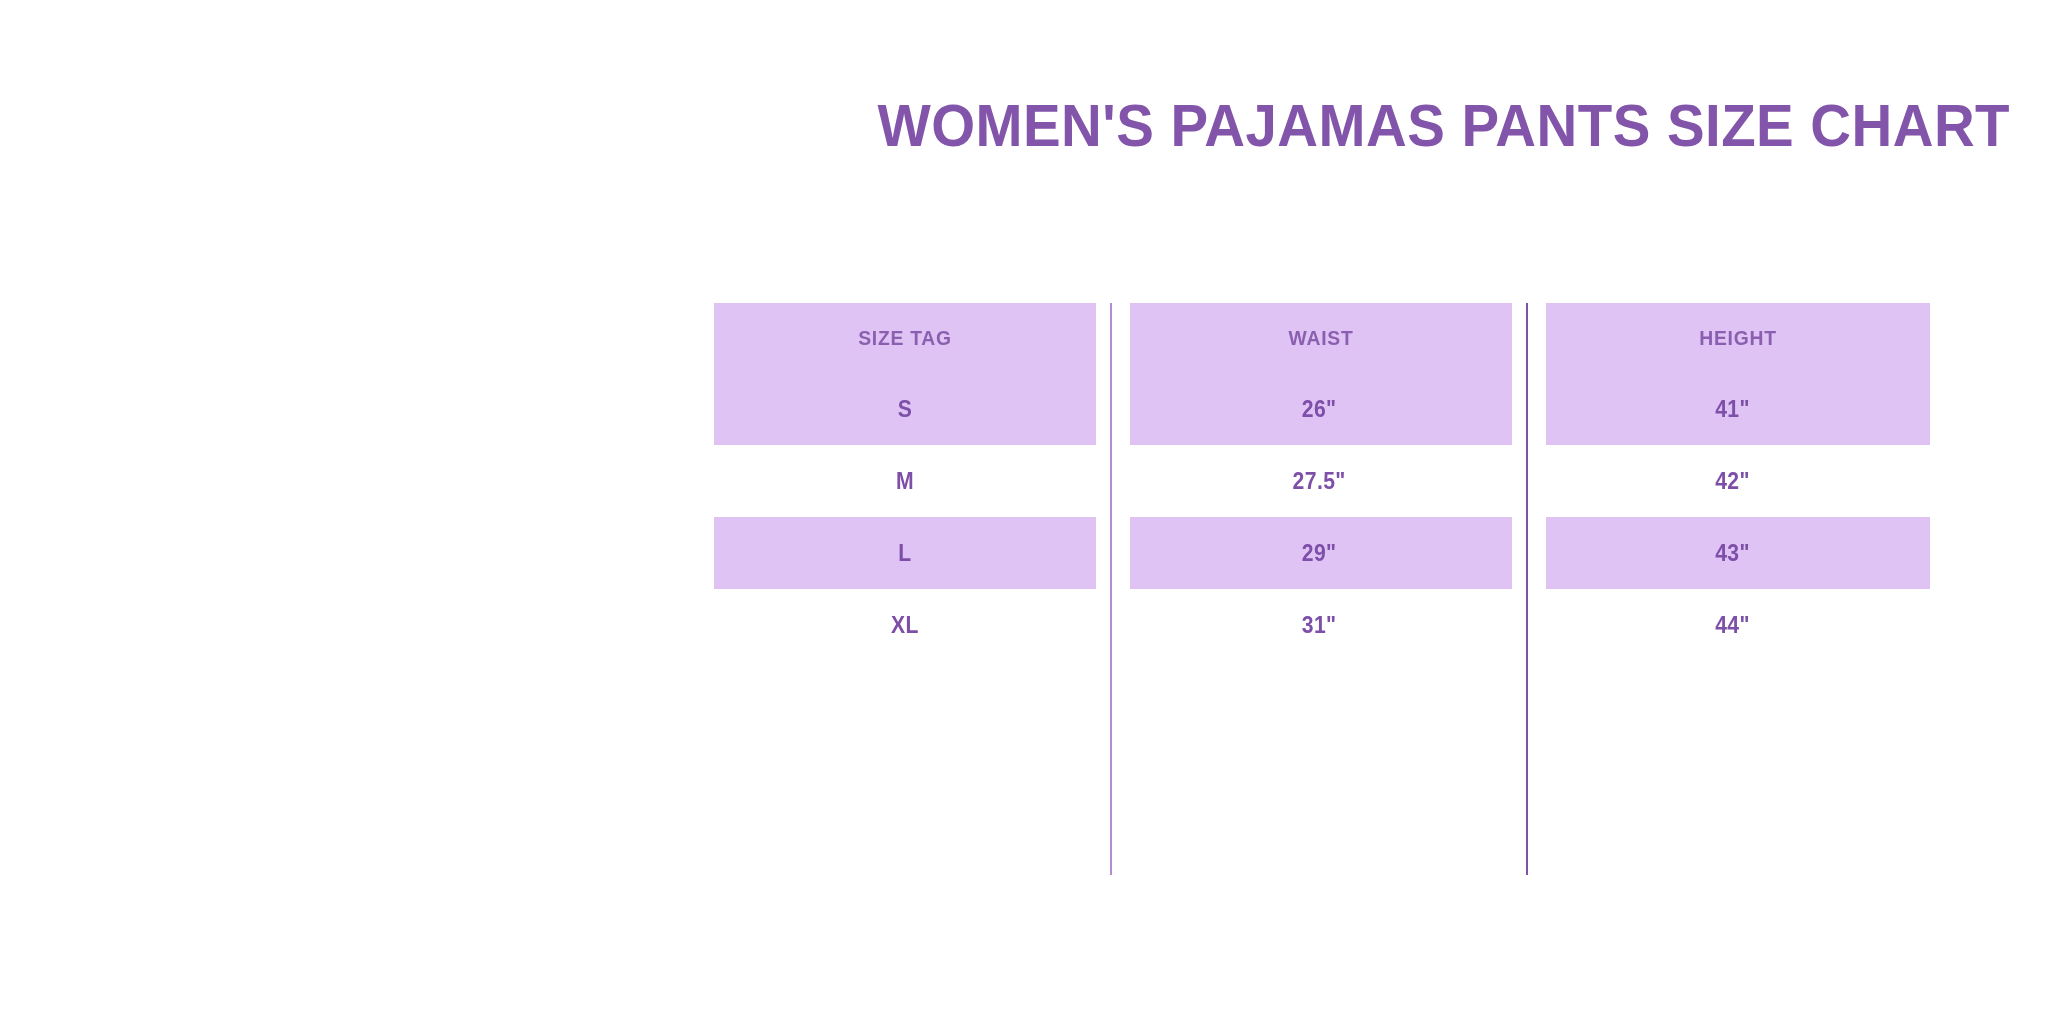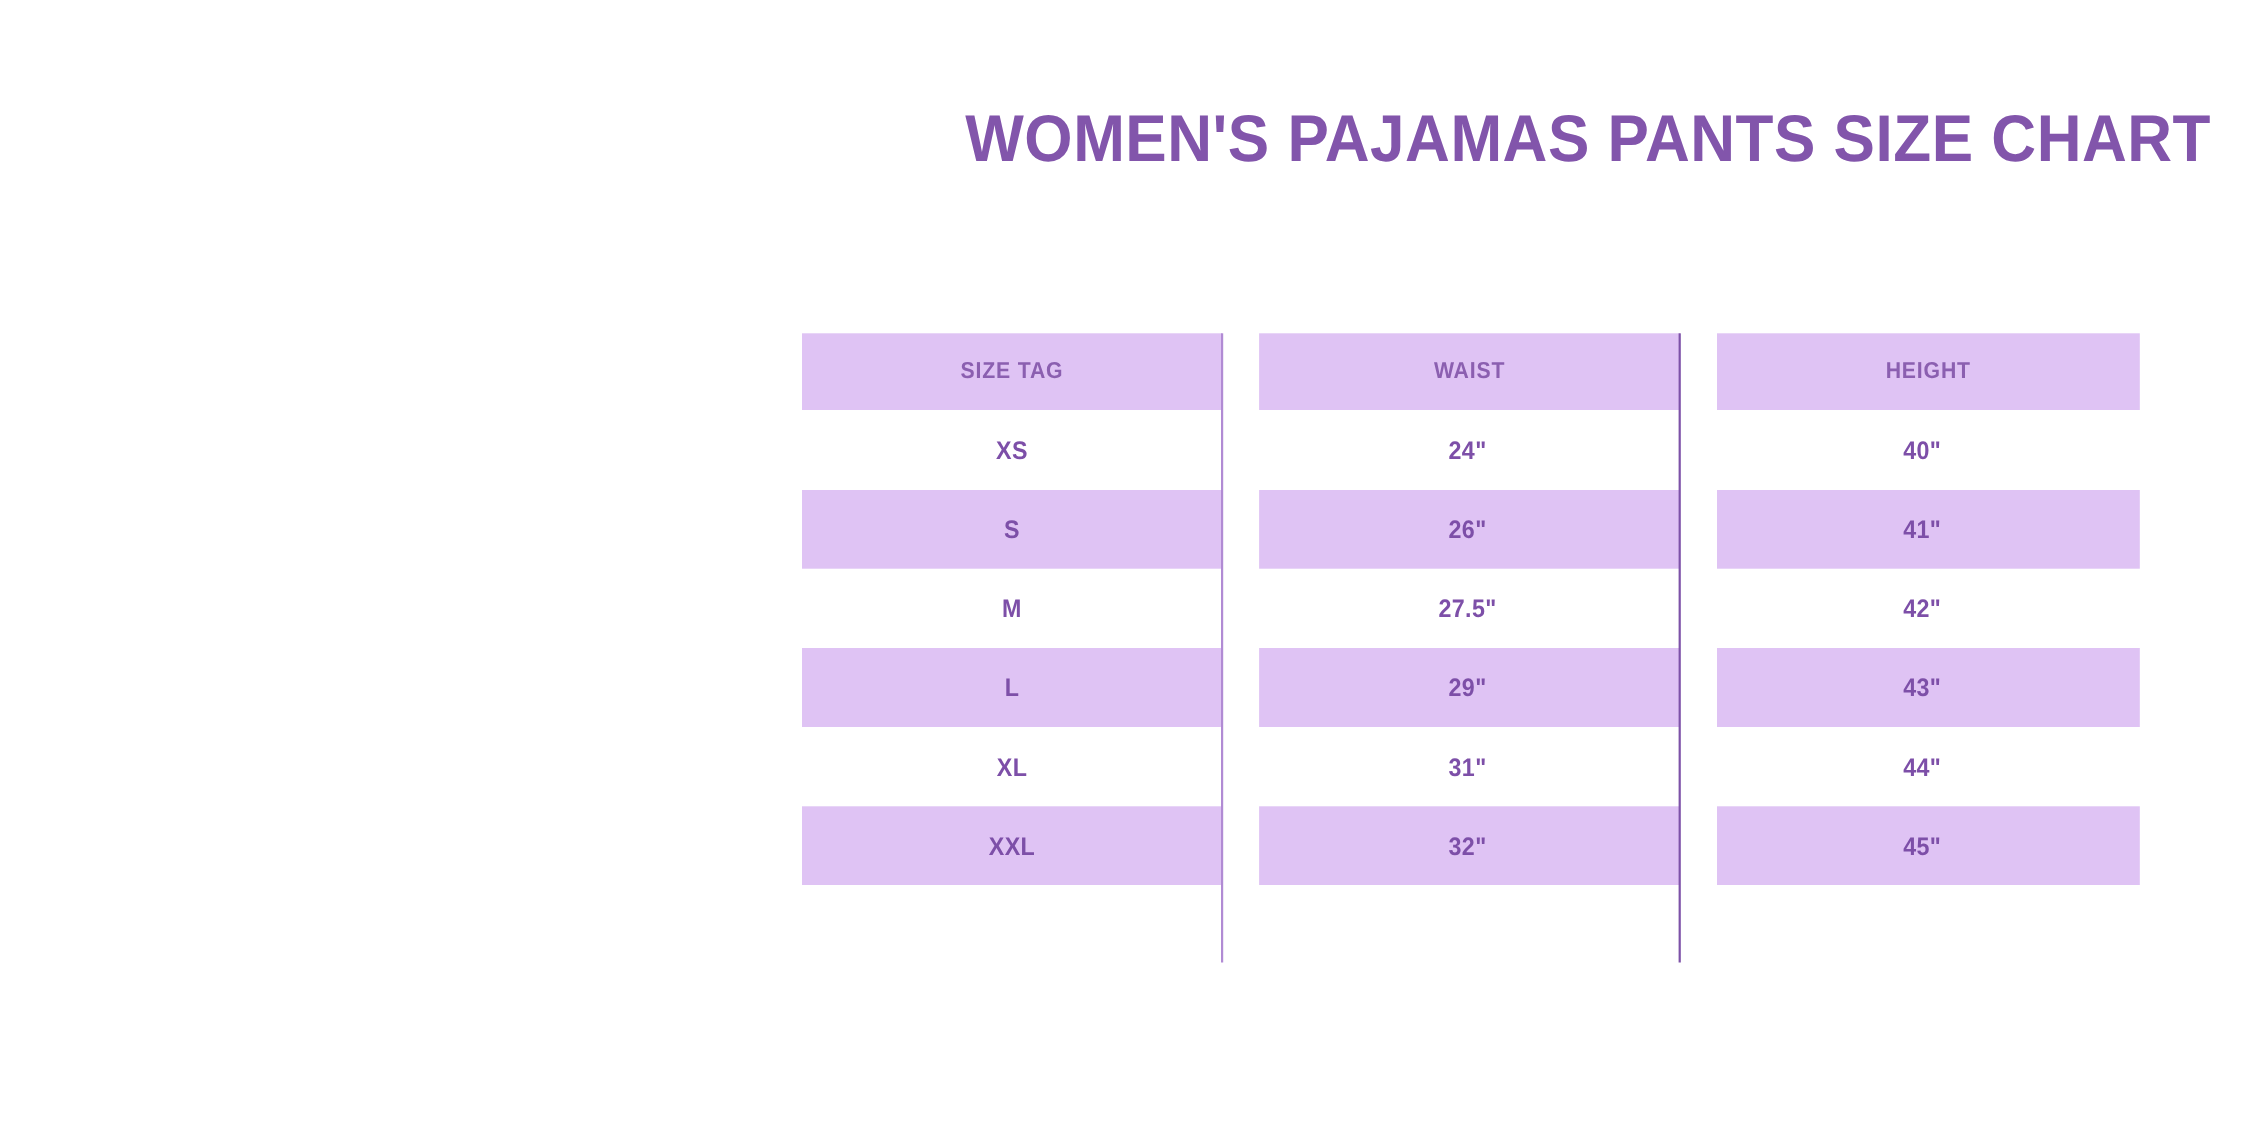--- a/index.html
+++ b/index.html
@@ -34,21 +34,21 @@
     color: #8255ab;
     line-height: 1.0;
     transform: scaleX(0.94);
     transform-origin: right center;
     white-space: nowrap;
   }
 
   
   .size-table {
     position: absolute;
-    left: 712px;
+    left: 697px;
     top: 303px;
     width: 1250px;
     border-collapse: collapse;
     table-layout: fixed;
   }
 
   .size-table col.c-size { width: 416px; }
   .size-table col.c-waist { width: 416px; }
   .size-table col.c-height { width: 418px; }
 
@@ -119,31 +119,20 @@
         </th>
         <th>
           <span>WAIST</span>
         </th>
         <th>
           <span>HEIGHT</span>
         </th>
       </tr>
     </thead>
     <tbody>
-      <tr class="row-plain">
-        <td>
-            <span class="cell-size">XS</span>
-          </td>
-        <td>
-            <span class="cell-waist">24"</span>
-          </td>
-        <td>
-            <span class="cell-height">40"</span>
-          </td>
-      </tr>
       <tr class="row-shaded">
         <td>
             <span class="cell-size">S</span>
           </td>
         <td>
             <span class="cell-waist">26"</span>
           </td>
         <td>
             <span class="cell-height">41"</span>
           </td>
@@ -174,30 +163,19 @@
         <td>
             <span class="cell-size">XL</span>
           </td>
         <td>
             <span class="cell-waist">31"</span>
           </td>
         <td>
             <span class="cell-height">44"</span>
           </td>
       </tr>
-      <tr class="row-shaded">
-        <td>
-            <span class="cell-size">XXL</span>
-          </td>
-        <td>
-            <span class="cell-waist">32"</span>
-          </td>
-        <td>
-            <span class="cell-height">45"</span>
-          </td>
-      </tr>
     </tbody>
   </table>
 
   <div class="divider divider-1"></div>
   <div class="divider divider-2"></div>
 
 </div>
 
 </body></html>

